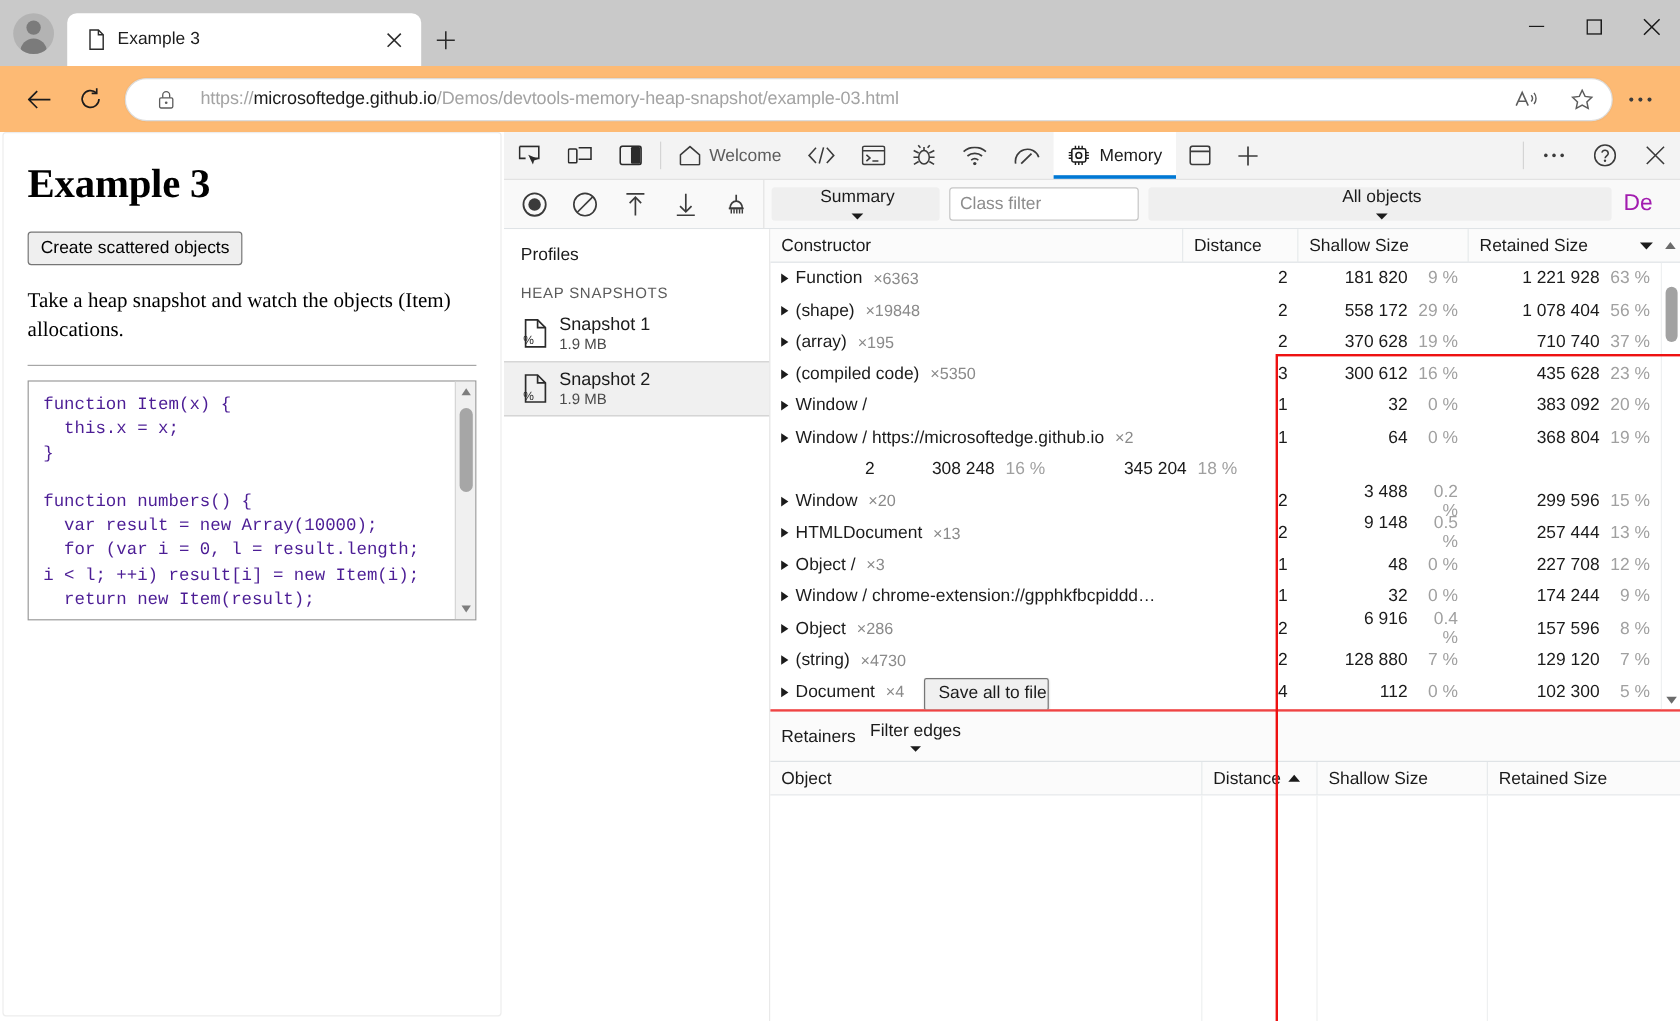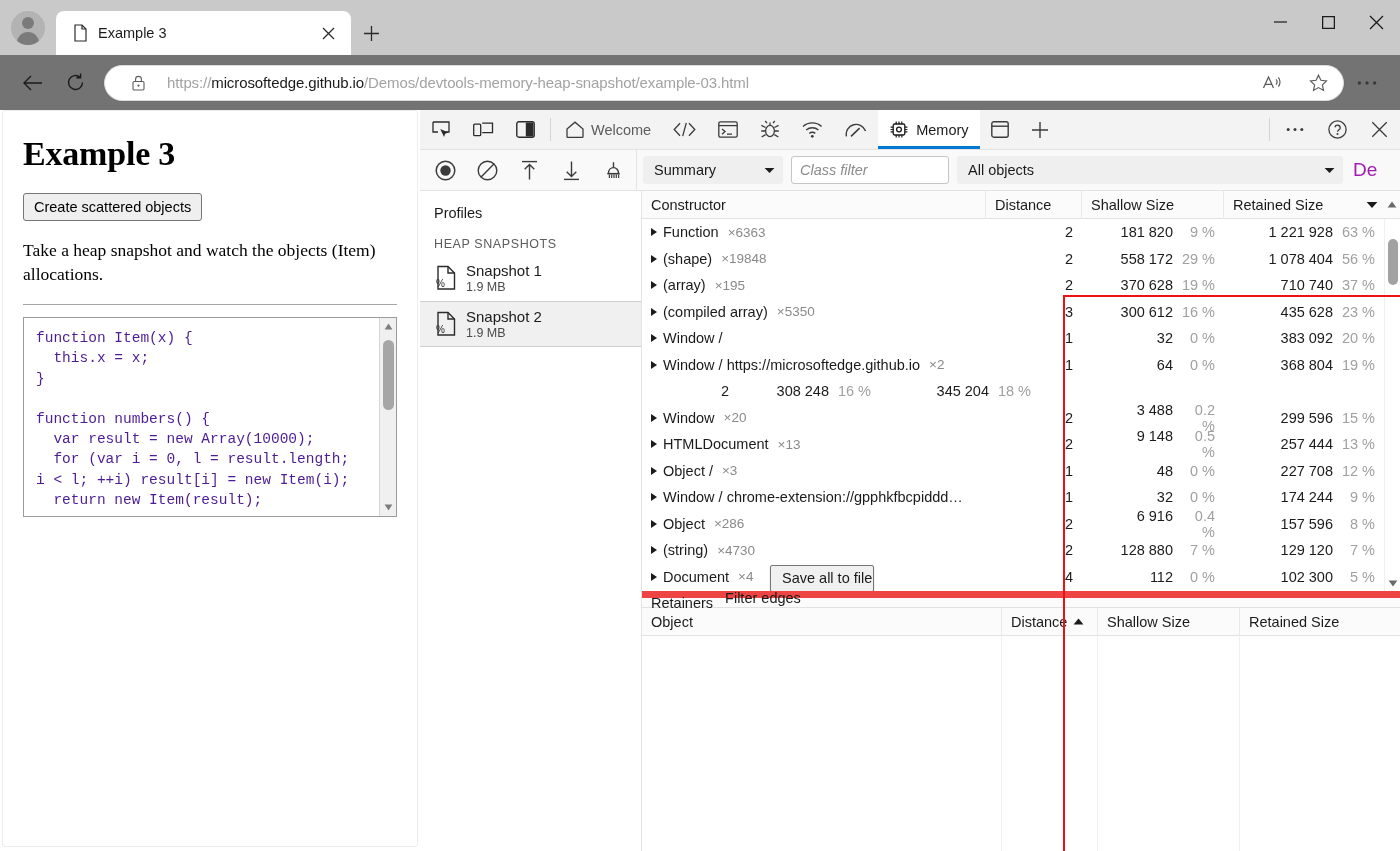--- a/index.html
+++ b/index.html
@@ -41,21 +41,21 @@
   .tab-file-icon svg { display:block; }
   #tab-title { font-size: 14.5px; color: #1b1b1b; flex: 1; white-space: nowrap; overflow: hidden; }
   #tab-close { width: 26px; height: 26px; display:flex; align-items:center; justify-content:center;
     border-radius: 4px; flex: none; }
   #new-tab-btn { width: 40px; height: 44px; display:flex; align-items:center; justify-content:center; }
 
   #window-controls { position:absolute; right:0; top:0; height:44px; display:flex; }
   .win-ctrl { width: 48px; height: 44px; display:flex; align-items:center; justify-content:center; }
 
   #address-bar-row {
-    height: 55px; background: #737373; display:flex; align-items:center; padding: 0 14px; gap: 4px;
+    height: 55px; background: #fdba74; display:flex; align-items:center; padding: 0 14px; gap: 4px;
   }
   .nav-btn { width:38px; height:38px; display:flex; align-items:center; justify-content:center;
     border-radius:50%; flex:none; }
   #omnibox {
     flex: 1; height: 36px; background: #ffffff; border: 1px solid #dcdcdc;
     border-radius: 18px; display:flex; align-items:center; padding: 0 8px 0 16px; gap: 12px;
     margin-left: 6px; box-shadow: 0 0 0 1px rgba(0,0,0,0.02);
   }
   #url-text { flex:1; font-size: 15px; color: #a3a3a3; white-space: nowrap; overflow: hidden; letter-spacing:-0.1px; }
   #url-text .u-strong { color: #1b1b1b; }
@@ -117,27 +117,27 @@
   #dt-toolbar {
     height: 41px; background: #f9f9f9; display:flex; align-items:center;
     border-bottom: 1px solid #dfe3e6; padding-left: 4px; gap: 0px;
   }
   .tb-btn { width: 42px; height: 41px; display:flex; align-items:center; justify-content:center; }
   #tb-divider { width:1px; height:41px; background:#e3e3e3; margin: 0 6px 0 2px;}
   .tb-select {
     height: 28px; background:#efefef; border:none; border-radius:3px;
     display:flex; align-items:center; padding: 0 8px 0 11px; font-size:14.5px; color:#1b1b1b;
     justify-content: space-between;
+    flex-direction: column;
   }
   #sel-summary { width: 140px; }
   #class-filter {
     width: 158px; height: 28px; background:#fff; border:1px solid #c6c6c6; border-radius:3px;
     display:flex; align-items:center; padding: 0 8px; font-size:14.5px; color:#8c8c8c;
     margin-left: 8px;
-    font-style: italic;
   }
   #sel-allobjects { width: 386px; margin-left: 8px; }
   #dt-detached { font-size:19px; color:#a21caf; margin-left: 10px; white-space:nowrap; overflow:hidden; width: 26px; }
 
   #dt-body { flex: 1; display:flex; min-height: 0; }
 
   #profiles-pane { width: 222px; background:#ffffff; border-right:1px solid #e4e4e4; flex: none; }
   #profiles-title { font-size:14.5px; color:#1b1b1b; padding: 14px 0 0 14px; }
   #heap-label { font-size:12.5px; color:#5c5c5c; letter-spacing: .6px; padding: 16px 0 4px 14px; }
   .snap-item { display:flex; align-items:center; gap:9px; padding: 7px 0 7px 14px; height:46px; }
@@ -184,22 +184,22 @@
   #ctor-thumb { position:absolute; top: 20px; left:3px; width:10px; height:46px; background:#a2a2a2; border-radius:5px; }
 
   #tooltip-save {
     position:absolute; left: 128px; top: 346px; z-index: 20;
     background:#f0f0f0; border:1px solid #767676; border-radius:2px;
     font-size:14.5px; color:#1b1b1b; padding: 4px 1px 5px 11px;
     box-shadow: 0 1px 2px rgba(0,0,0,0.18);
   }
 
   #retainers-bar {
-    height: 17px; display:flex; align-items:center; gap: 12px; padding-left: 9px;
-    background:#fbfbfb; border-top:7px solid #ef4444; border-bottom:1px solid #dfe3e6;
+    height: 44px; display:flex; align-items:center; gap: 12px; padding-left: 9px;
+    background:#fbfbfb; border-top:2px solid #ef4444; border-bottom:1px solid #dfe3e6;
     font-size:14.5px; color:#1b1b1b;
   }
   #filter-edges { display:flex; align-items:center; gap:4px;flex-direction:column; }
   #retainers-body { flex:1; background:#fff; display:flex; }
   .rb-col { border-right: 1px solid #eef0f1; }
 
   svg { display:block; }
 </style>
 </head>
 <body>
@@ -634,21 +634,21 @@
                   </div>
                   <div class="c-ret">
                     <span class="num">710 740</span>
                     <span class="pct">37 %</span>
                   </div>
                   <div style="width: 16px; flex: 0 0 auto;"></div>
                 </div>
                 <div class="grid-row">
                   <div class="c-ctor">
                     <span class="tri"></span>
-                    <span>(compiled array)</span>
+                    <span>(compiled code)</span>
                     <span class="count">×5350</span>
                   </div>
                   <div class="c-dist num">3</div>
                   <div class="c-shal">
                     <span class="num">300 612</span>
                     <span class="pct">16 %</span>
                   </div>
                   <div class="c-ret">
                     <span class="num">435 628</span>
                     <span class="pct">23 %</span>

